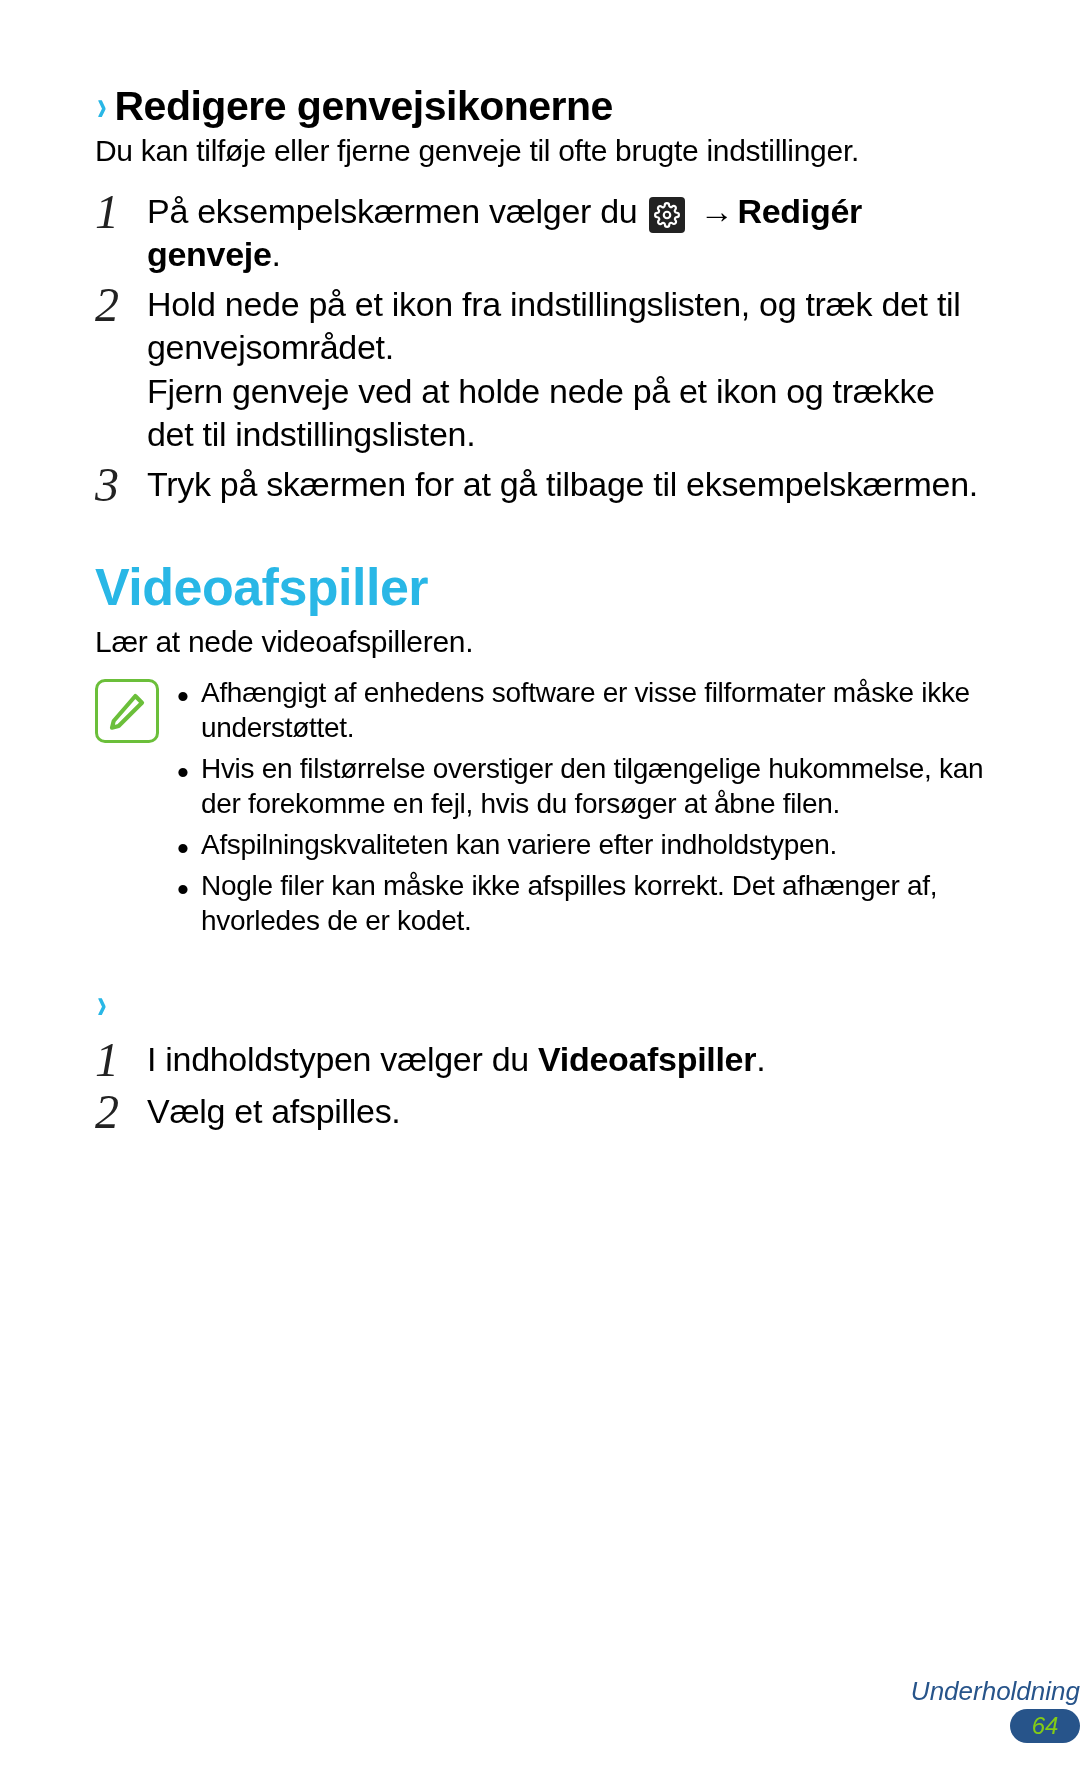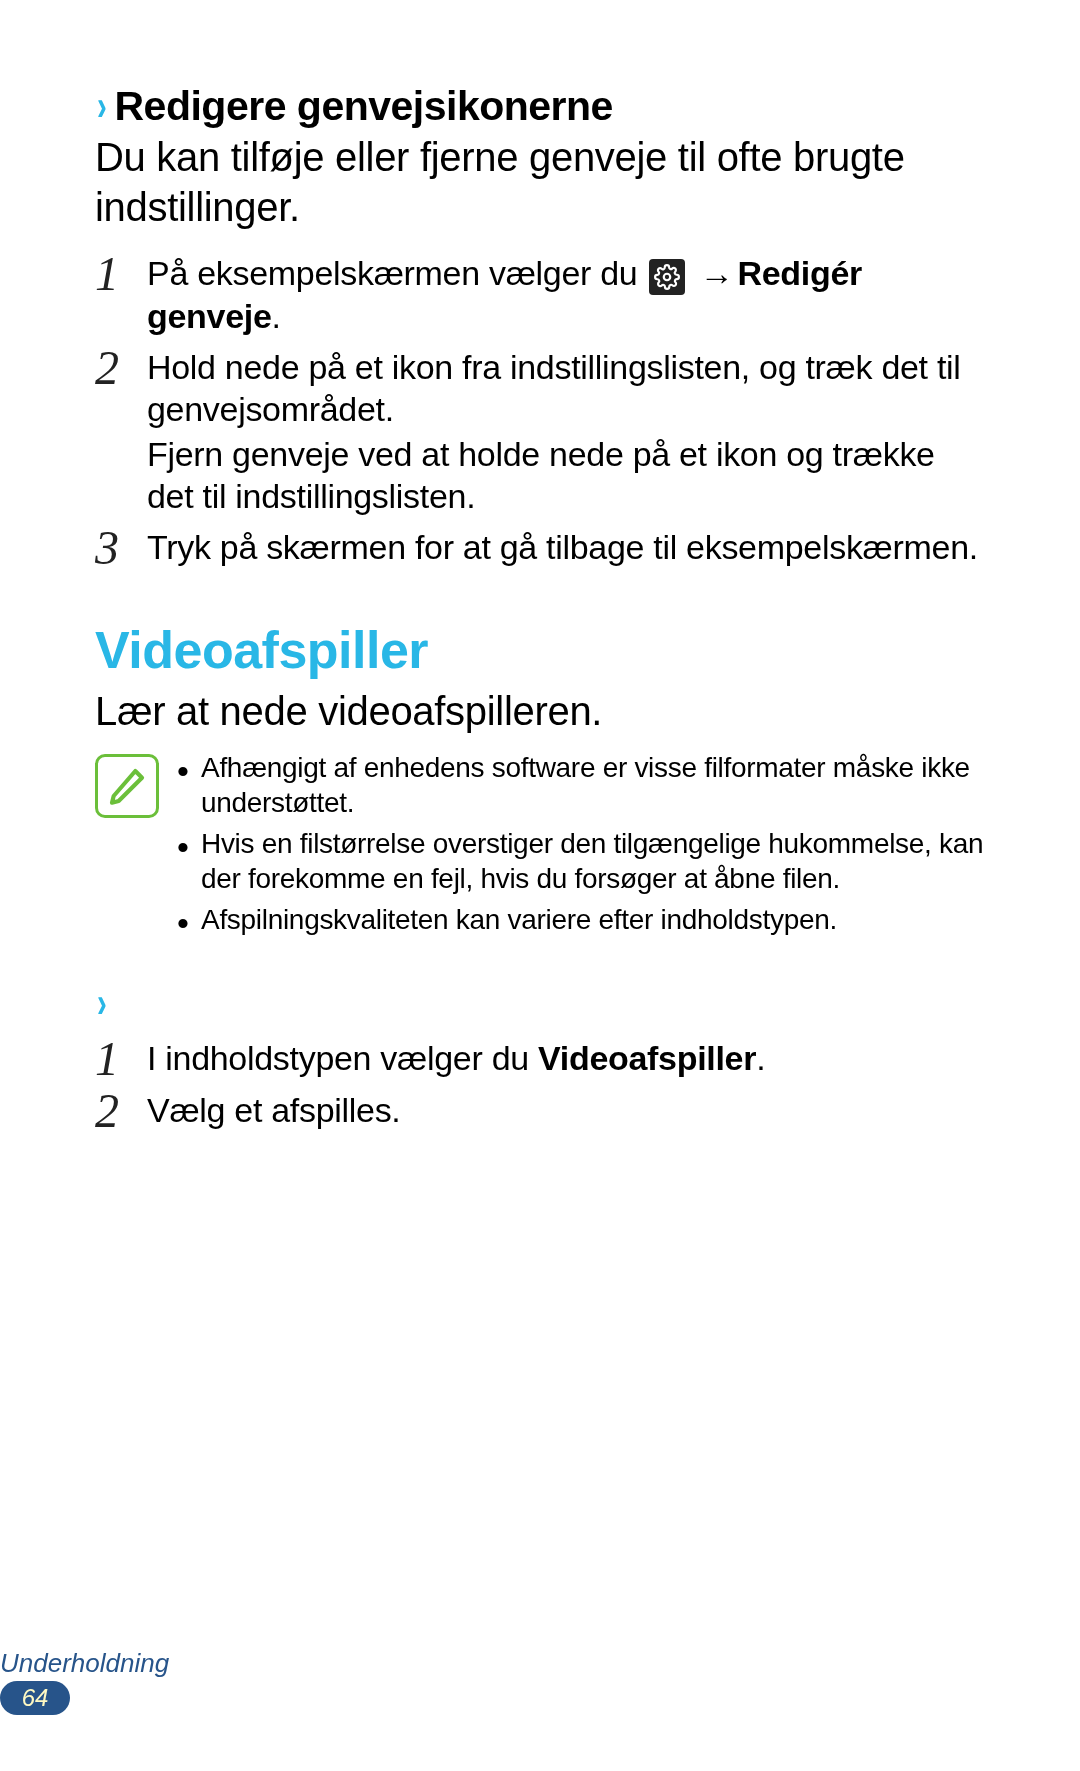--- a/index.html
+++ b/index.html
@@ -30,21 +30,21 @@
   }
   .chevron {
     color: #29b7e6;
     font-weight: 700;
     font-size: 42px;
     margin-right: 6px;
     display: inline-block;
     transform: scaleX(0.7);
   }
   .body-text {
-    font-size: 40px;
+    font-size: 30px;
     line-height: 1.25;
     letter-spacing: -0.3px;
     margin: 0;
   }
   .ol {
     list-style: none;
     padding: 0;
     margin: 20px 0 0 0;
   }
   .ol-item {
@@ -130,39 +130,39 @@
     position: absolute;
     left: 4px;
     top: 0;
     font-size: 34px;
   }
   .second-sub {
     margin-top: 36px;
   }
   .footer {
     position: absolute;
-    bottom: 56px;
+    bottom: 28px;
     left: 0;
     width: 100%;
-    text-align: left;
+    text-align: right;
   }
   .footer-label {
     font-style: italic;
     font-size: 26px;
     color: #27548a;
     margin-bottom: 2px;
   }
   .page-badge {
     display: inline-flex;
     align-items: center;
     justify-content: center;
     min-width: 50px;
     height: 34px;
     background: #27548a;
-    color: #fef9c3;
+    color: #84cc16;
     font-style: italic;
     font-size: 24px;
     border-radius: 17px;
     padding: 0 10px;
   }
 </style>
 </head>
 <body>
 
 <div class="page">
@@ -209,20 +209,21 @@
   <div class="note-block">
     <div class="note-icon">
       <svg viewBox="0 0 24 24" fill="none" stroke="#6bbf3a" stroke-width="2.5" stroke-linecap="round" stroke-linejoin="round">
         <path d="M17 3l4 4L7 21l-4 1 1-4L17 3z"></path>
       </svg>
     </div>
     <ul class="bullets">
       <li>Afhængigt af enhedens software er visse filformater måske ikke understøttet.</li>
       <li>Hvis en filstørrelse overstiger den tilgængelige hukommelse, kan der forekomme en fejl, hvis du forsøger at åbne filen.</li>
       <li>Afspilningskvaliteten kan variere efter indholdstypen.</li>
+      <li>Nogle filer kan måske ikke afspilles korrekt. Det afhænger af, hvorledes de er kodet.</li>
     </ul>
   </div>
 
   <h3 class="sub-heading second-sub">
     <span class="chevron">›</span>
   </h3>
 
   <ol class="ol" style="margin-top:10px;">
     <li class="ol-item">
       <span class="ol-num">1</span>

